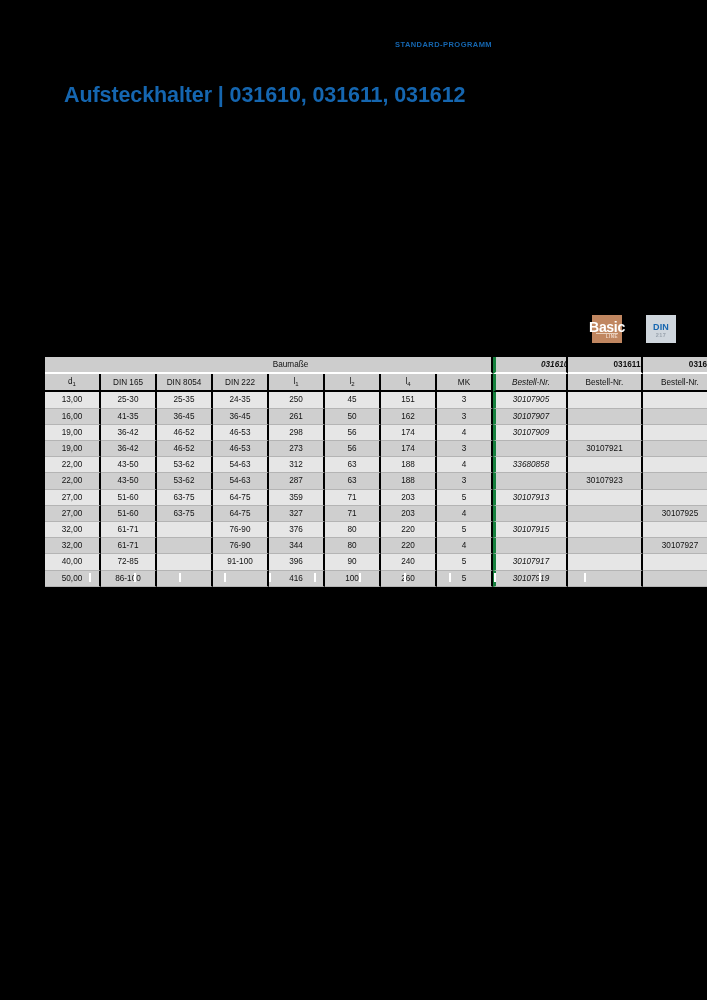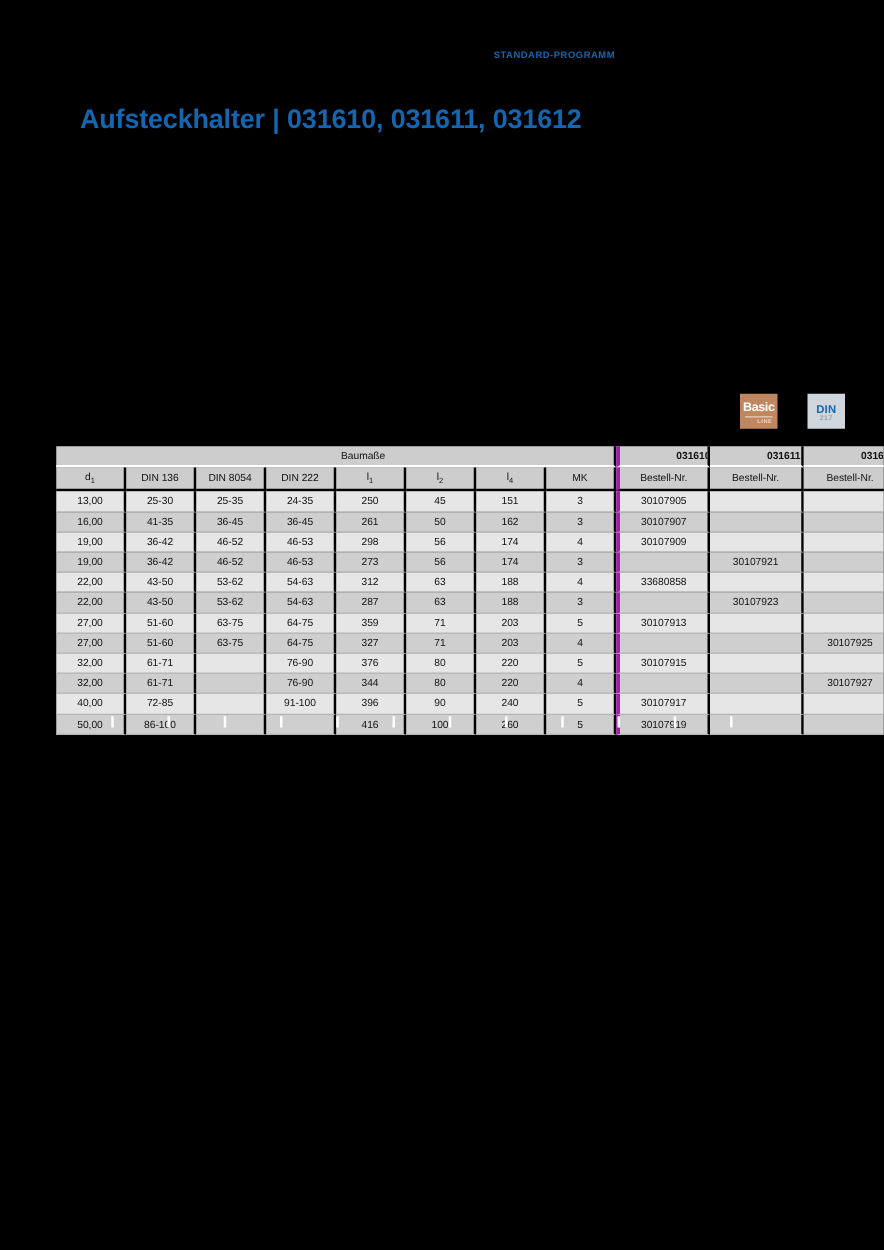--- a/index.html
+++ b/index.html
@@ -62,21 +62,21 @@
     flex-direction: column;
     align-items: center;
     justify-content: center;
     box-sizing: border-box;
   }
   .badge-basic {
     background: #c08660;
   }
   .badge-basic .b-main {
     color: #ffffff;
-    font-size: 10px;
+    font-size: 14px;
     font-weight: bold;
     line-height: 10px;
     letter-spacing: -0.3px;
     margin-top: 3px;
   }
   .badge-basic .b-sub {
     color: #f0d8c8;
     font-size: 4.5px;
     font-weight: bold;
     letter-spacing: 0.5px;
@@ -151,21 +151,22 @@
   table.spec td.r-a { background: #e6e6e6; }
   table.spec td.r-b { background: #cfcfcf; }
 
   table.spec th:last-child,
   table.spec td:last-child {
     border-right: none;
   }
 
   
   table.spec .sep-left {
-    border-left: 3px solid #a21caf;
+    border-left: 3px solid #15803d;
+    font-style: italic;
   }
 
   sub {
     font-size: 6px;
     vertical-align: baseline;
     position: relative;
     bottom: -2px;
   }
 
   
@@ -222,21 +223,21 @@
     </colgroup>
     <thead>
       <tr>
           <th class="grp" colspan="8">Baumaße</th>
           <th class="grp code sep-left" colspan="1">031610</th>
           <th class="grp code" colspan="1">031611</th>
           <th class="grp code" colspan="1">031612</th>
         </tr>
       <tr>
           <th class="sub">d<sub>1</sub></th>
-          <th class="sub">DIN 136</th>
+          <th class="sub">DIN 165</th>
           <th class="sub">DIN 8054</th>
           <th class="sub">DIN 222</th>
           <th class="sub">l<sub>1</sub></th>
           <th class="sub">l<sub>2</sub></th>
           <th class="sub">l<sub>4</sub></th>
           <th class="sub">MK</th>
           <th class="sub sep-left">Bestell-Nr.</th>
           <th class="sub">Bestell-Nr.</th>
           <th class="sub">Bestell-Nr.</th>
         </tr>

